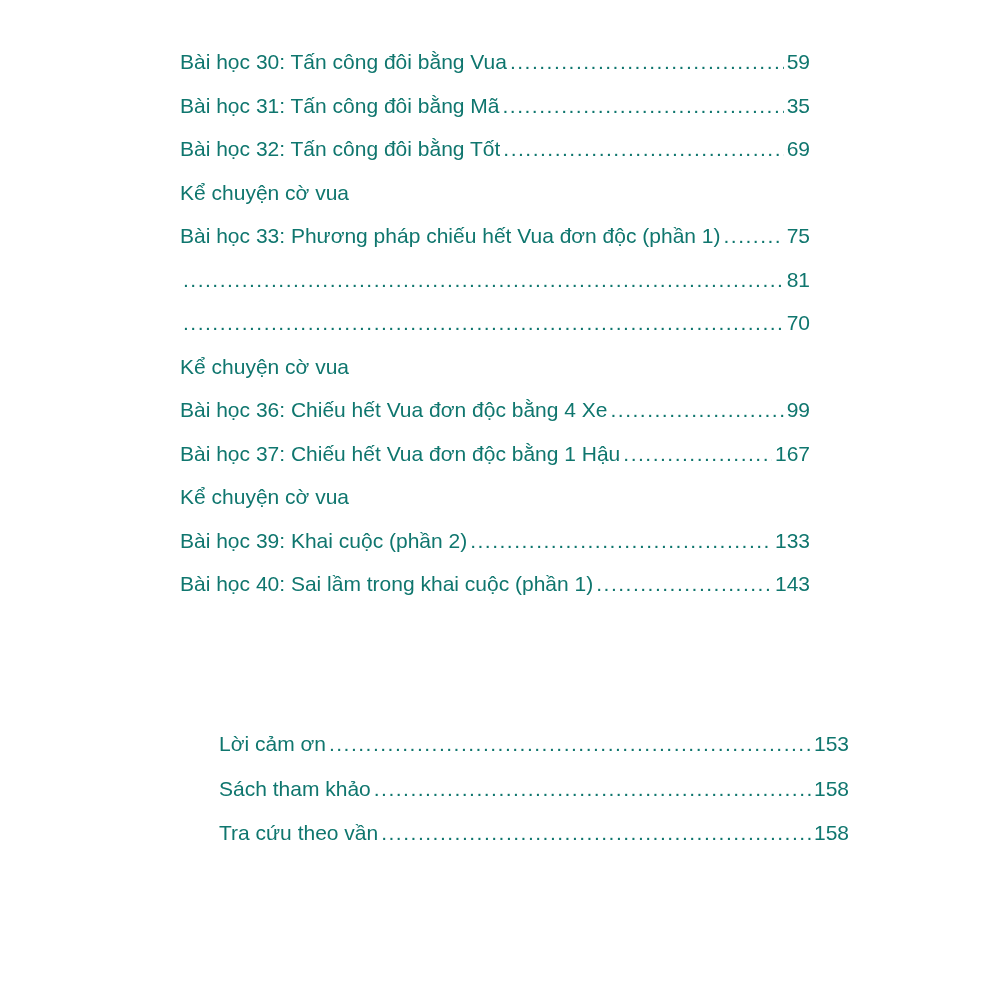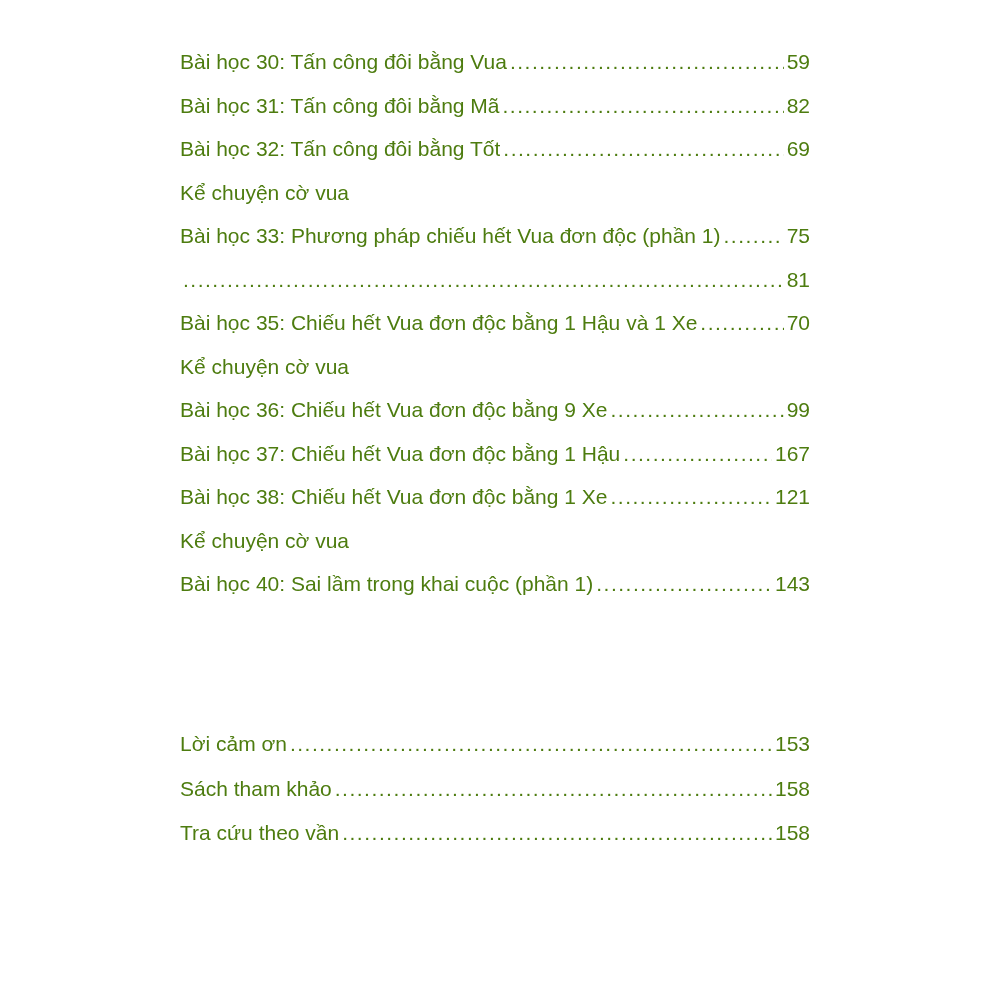--- a/index.html
+++ b/index.html
@@ -9,29 +9,29 @@
     width: 1000px;
     height: 1000px;
     overflow: hidden;
     font-family: "Liberation Sans", sans-serif;
   }
   .page {
     position: relative;
     width: 1000px;
     height: 1000px;
     background: #ffffff;
-    color: #4d7c0f;
+    color: #0f766e;
   }
   .toc {
     position: absolute;
     left: 180px;
     width: 630px;
   }
   #toc-main { top: 40px; }
-  #toc-back { top: 722px; }
+  #toc-back { top: 722px; margin-left: 39px; }
   .row {
     display: flex;
     align-items: baseline;
     line-height: 43.5px;
     font-size: 21px;
     white-space: nowrap;
   }
   #toc-back .row { line-height: 44.5px; }
   .label {
     flex: 0 1 auto;
@@ -58,67 +58,66 @@
 <div class="page">
   <div class="toc" id="toc-main">
       <div class="row">
     <span class="label">Bài học 30: Tấn công đôi bằng Vua</span>
     <span class="leader"></span>
     <span class="pagenum">59</span>
   </div>
       <div class="row">
     <span class="label">Bài học 31: Tấn công đôi bằng Mã</span>
     <span class="leader"></span>
-    <span class="pagenum">82</span>
+    <span class="pagenum">35</span>
   </div>
       <div class="row">
     <span class="label">Bài học 32: Tấn công đôi bằng Tốt</span>
     <span class="leader"></span>
     <span class="pagenum">69</span>
   </div>
       <div class="row heading">
     <span class="label">Kể chuyện cờ vua</span>
 
   </div>
       <div class="row">
     <span class="label">Bài học 33: Phương pháp chiếu hết Vua đơn độc (phần 1)</span>
     <span class="leader"></span>
     <span class="pagenum">75</span>
   </div>
       <div class="row">
     <span class="leader"></span>
     <span class="pagenum">81</span>
   </div>
       <div class="row">
-    <span class="label">Bài học 35: Chiếu hết Vua đơn độc bằng 1 Hậu và 1 Xe</span>
     <span class="leader"></span>
     <span class="pagenum">70</span>
   </div>
       <div class="row heading">
     <span class="label">Kể chuyện cờ vua</span>
 
   </div>
       <div class="row">
-    <span class="label">Bài học 36: Chiếu hết Vua đơn độc bằng 9 Xe</span>
+    <span class="label">Bài học 36: Chiếu hết Vua đơn độc bằng 4 Xe</span>
     <span class="leader"></span>
     <span class="pagenum">99</span>
   </div>
       <div class="row">
     <span class="label">Bài học 37: Chiếu hết Vua đơn độc bằng 1 Hậu</span>
     <span class="leader"></span>
     <span class="pagenum">167</span>
   </div>
-      <div class="row">
-    <span class="label">Bài học 38: Chiếu hết Vua đơn độc bằng 1 Xe</span>
-    <span class="leader"></span>
-    <span class="pagenum">121</span>
-  </div>
       <div class="row heading">
     <span class="label">Kể chuyện cờ vua</span>
 
+  </div>
+      <div class="row">
+    <span class="label">Bài học 39: Khai cuộc (phần 2)</span>
+    <span class="leader"></span>
+    <span class="pagenum">133</span>
   </div>
       <div class="row">
     <span class="label">Bài học 40: Sai lầm trong khai cuộc (phần 1)</span>
     <span class="leader"></span>
     <span class="pagenum">143</span>
   </div>
     </div>
   <div class="toc" id="toc-back">
       <div class="row">
     <span class="label">Lời cảm ơn</span>

